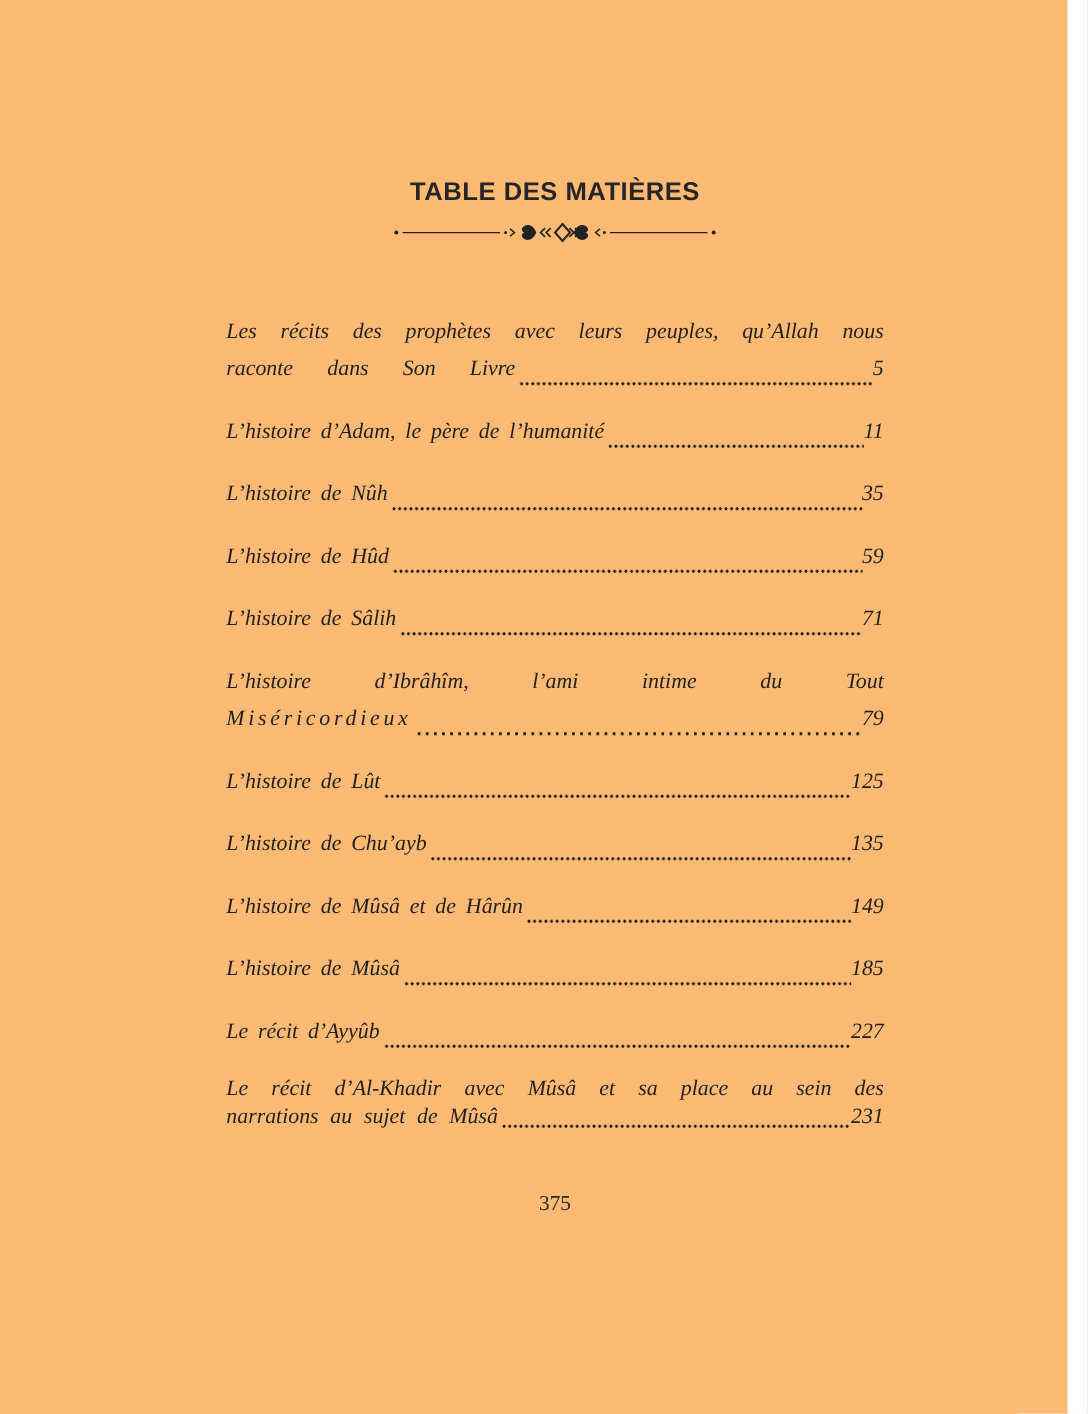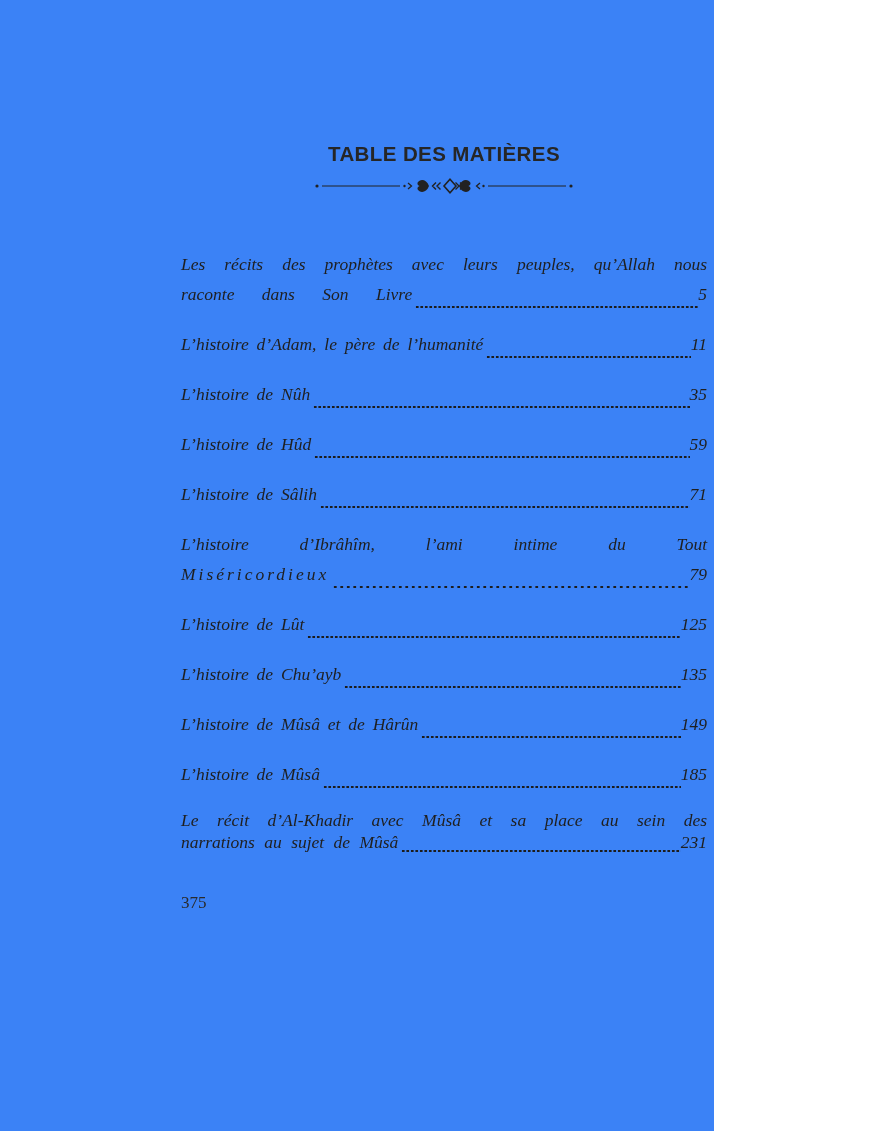--- a/index.html
+++ b/index.html
@@ -1,20 +1,20 @@
 <!DOCTYPE html>
 <html><head>
 <meta charset="utf-8">
 <style>
   html, body { margin: 0; padding: 0; background: #ffffff; }
   .page {
     position: relative;
-    width: 714px;
+    width: 854px;
     height: 1131px;
-    background: #3b82f6;
+    background: #fdba74;
     color: #1f1f1f;
     font-family: "Liberation Serif", "DejaVu Serif", serif;
     overflow: hidden;
     box-sizing: border-box;
   }
   .content {
     width: 526px;
     margin-left: 181px;
     padding-top: 141px;
     box-sizing: border-box;
@@ -61,22 +61,22 @@
     flex: 1;
     height: 4px;
     margin-left: 3px;
     background-image: radial-gradient(circle, #1c1c1c 1.05px, rgba(0,0,0,0) 1.4px);
     background-size: 4.5px 4px;
     background-repeat: repeat-x;
     background-position: left center;
   }
   .pg { white-space: nowrap; }
   .footer-pagenum {
-    margin-top: 40px;
-    text-align: left;
+    margin-top: 50px;
+    text-align: center;
     font-size: 17px;
     color: #2a2a2a;
   }
   svg .ink { stroke: #222; }
 </style>
 </head>
 <body>
 
 <div class="page">
   <div class="content">
@@ -174,20 +174,27 @@
             <span class="pg">149</span>
           </div>
         </div>
         <div class="toc-entry">
           <div class="dot-row">
             <span class="entry-text">L’histoire de Mûsâ</span>
             <span class="leader"></span>
             <span class="pg">185</span>
           </div>
         </div>
+        <div class="toc-entry">
+          <div class="dot-row">
+            <span class="entry-text">Le récit d’Ayyûb</span>
+            <span class="leader"></span>
+            <span class="pg">227</span>
+          </div>
+        </div>
         <div class="toc-entry tight">
           <div class="just-line">Le récit d’Al-Khadir avec Mûsâ et sa place au sein des</div>
           <div class="dot-row">
             <span class="entry-text" style="word-spacing: 5px;">narrations au sujet de Mûsâ</span>
             <span class="leader"></span>
             <span class="pg">231</span>
           </div>
         </div>
       </div>
 

